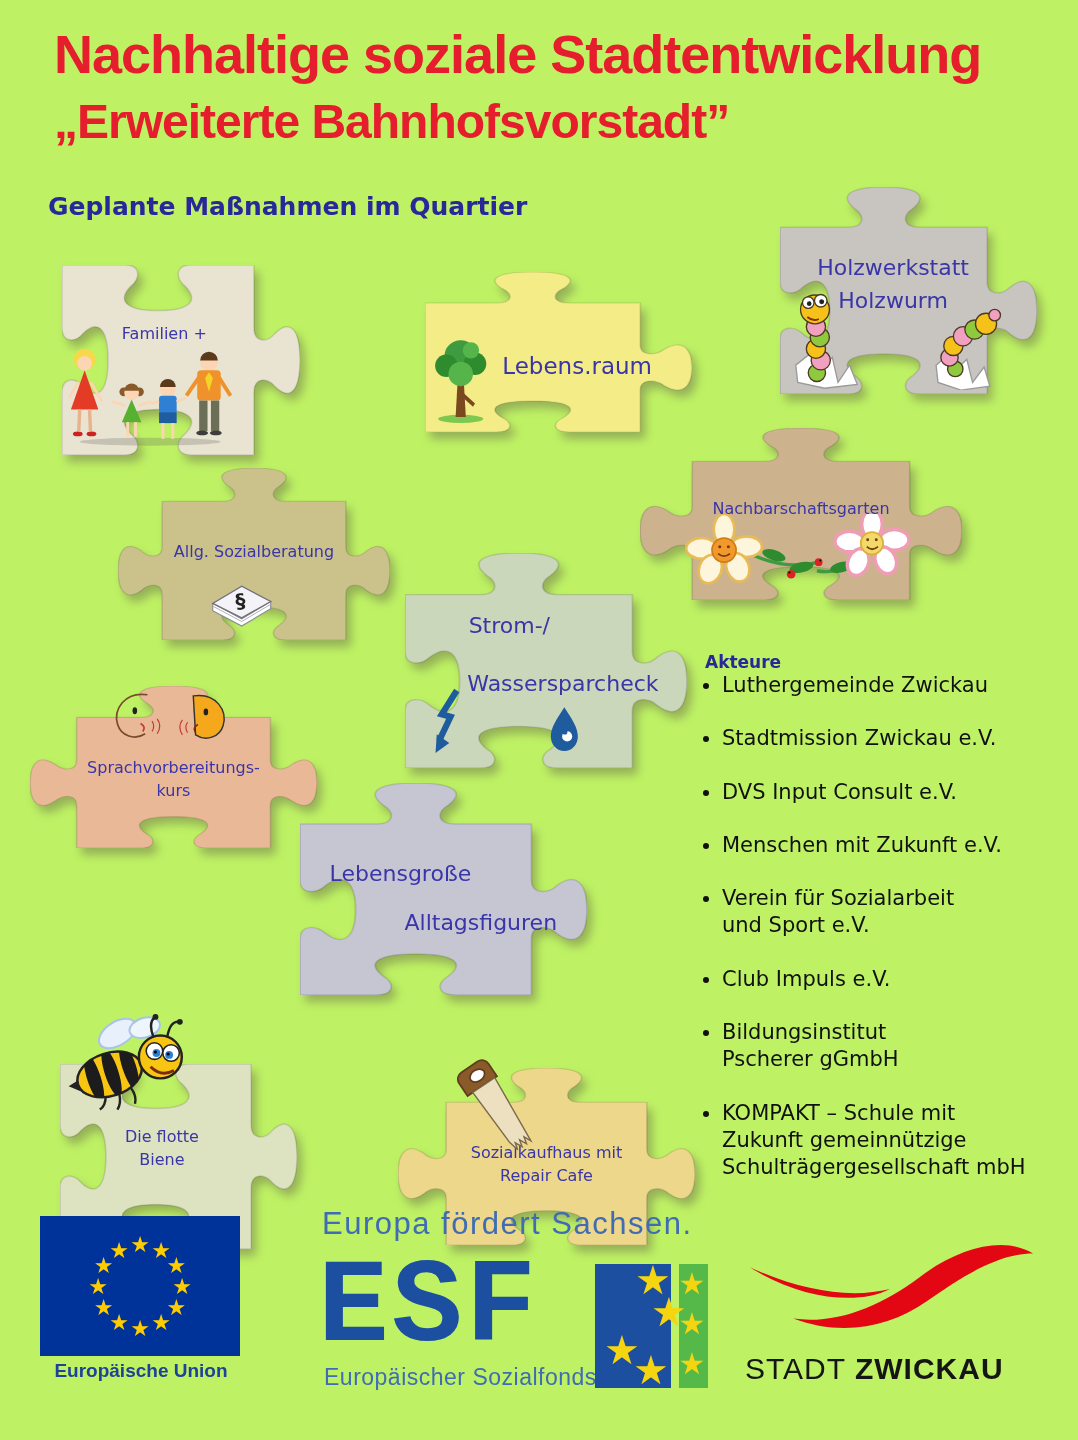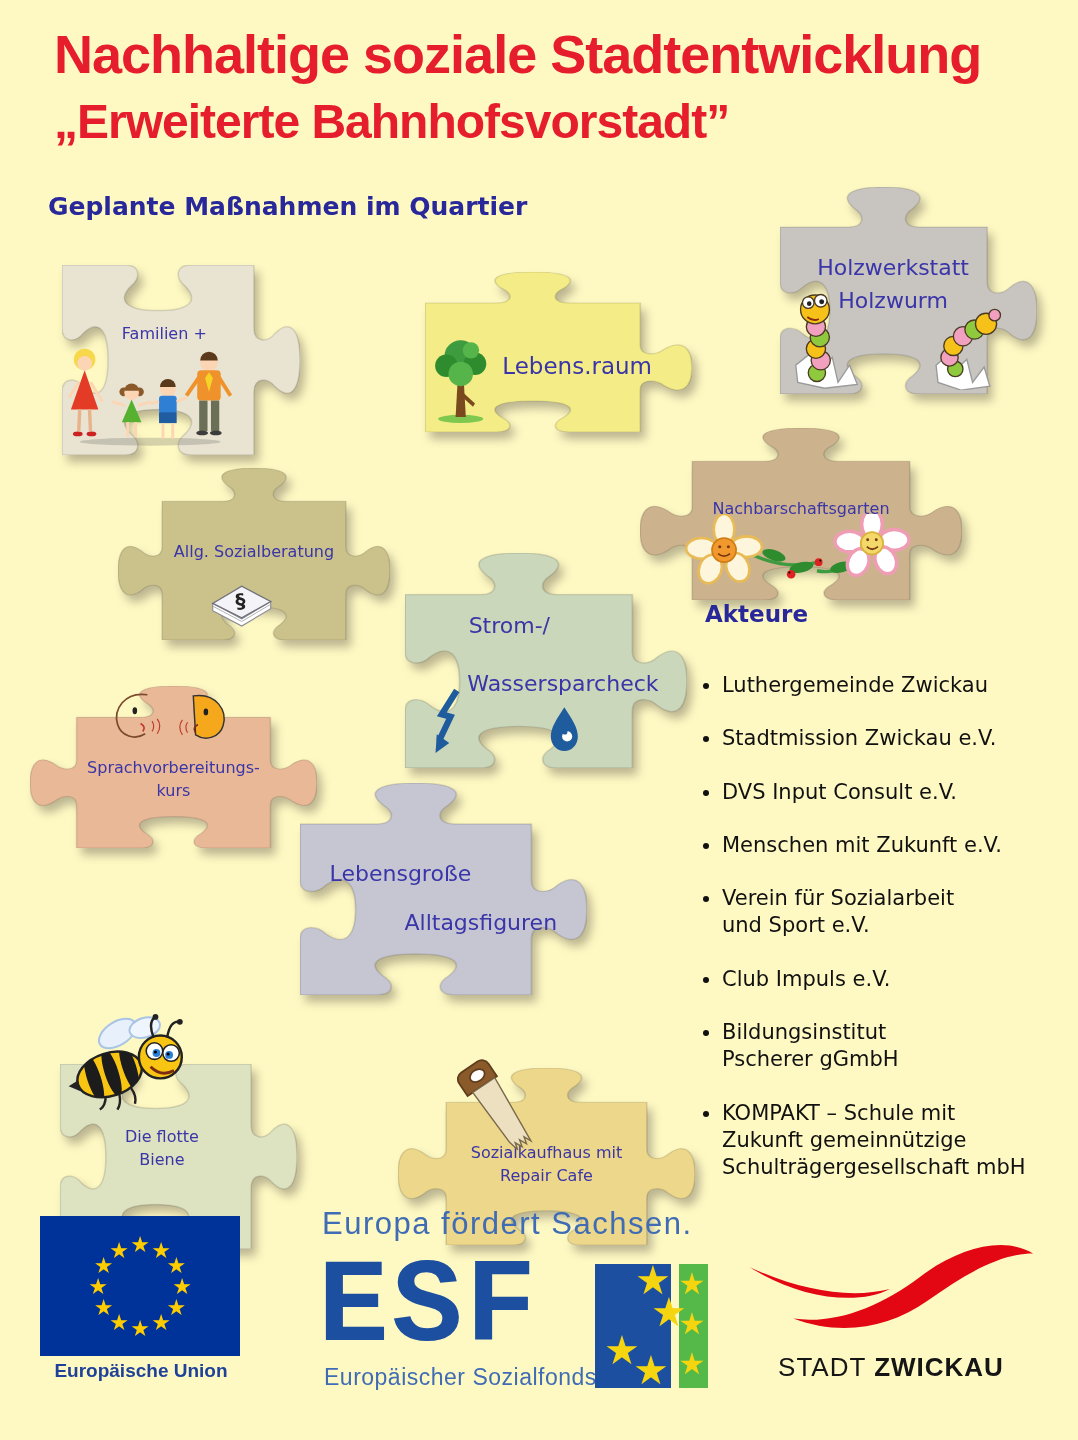--- a/index.html
+++ b/index.html
@@ -1,50 +1,50 @@
 <!DOCTYPE html>
 <html style="--title-red: #e51d2c; --heading-blue: #28289b; --piece-text: #3a35a8;"><head>
 <meta charset="utf-8">
 <style>
   html,body{margin:0;padding:0;background:#fff;}
-  #poster{position:relative;width:1078px;height:1440px;background:#fef9c3;overflow:hidden;
+  #poster{position:relative;width:1078px;height:1440px;background:#bef264;overflow:hidden;
           font-family:"DejaVu Sans",sans-serif;}
   .abs{position:absolute;}
   
   .title1{left:54px;top:26px;font-family:"Liberation Sans",sans-serif;font-weight:bold;
           font-size:54px;line-height:1.06;letter-spacing:-1px;color:var(--title-red,#e51d2c);}
   .title2{left:54px;top:94px;font-family:"Liberation Sans",sans-serif;font-weight:bold;
           font-size:48px;letter-spacing:-1px;color:var(--title-red,#e51d2c);}
   .section-heading{left:48px;top:192px;font-weight:bold;font-size:25px;
           color:var(--heading-blue,#28289b);}
   
   .piece{position:absolute;}
   .piece > svg.shape{position:absolute;left:0;top:0;width:100%;height:100%;
           filter:drop-shadow(5px 7px 5px rgba(90,80,70,.40));}
   .piece-label{position:absolute;color:var(--piece-text,#3a35a8);font-size:16px;
           line-height:1.5;text-align:center;white-space:pre-line;}
   .illus{position:absolute;}
   
-  .akteure-heading{left:705px;top:601px;font-weight:bold;font-size:23px;
+  .akteure-heading{left:705px;top:652px;font-weight:bold;font-size:17px;
           color:var(--heading-blue,#28289b);}
   .akteure-list{left:700px;top:672px;width:370px;margin:0;padding:0 0 0 22px;
           font-size:21px;line-height:1.3;color:#111;}
   .akteure-list li{margin-bottom:26px;white-space:pre-line;}
   
   .eu-caption{left:38px;top:1360px;width:206px;text-align:center;font-weight:bold;
           font-size:19px;color:#1e4199;font-family:"Liberation Sans",sans-serif;}
   .esf-tagline{left:322px;top:1206px;font-family:"Liberation Sans",sans-serif;
           font-size:31px;font-weight:300;letter-spacing:1.5px;color:#3f6cb4;}
   .esf-acronym{left:318px;top:1250px;font-family:Liberation Mono, monospace;
           font-size:118px;line-height:1;font-weight:bold;letter-spacing:3px;
           color:var(--esf-blue,#1d4fa1);}
   .esf-subtitle{left:324px;top:1364px;font-family:"Liberation Sans",sans-serif;
           font-size:23px;letter-spacing:.5px;color:#3f6cb4;}
-  .zwickau-caption{left:745px;top:1352px;width:292px;text-align:center;
-          font-family:"Liberation Sans",sans-serif;font-size:26px;color:#151515;
+  .zwickau-caption{left:745px;top:1352px;width:292px;
+          font-family:"Liberation Sans",sans-serif;font-size:30px;color:#151515;
           letter-spacing:1px;}
   .zwickau-caption .bold{font-weight:bold;}
 </style>
 </head>
 <body>
 
 <div id="poster">
 
   <div class="abs title1">Nachhaltige soziale Stadtentwicklung</div>
   <div class="abs title2">„Erweiterte Bahnhofsvorstadt”</div>

